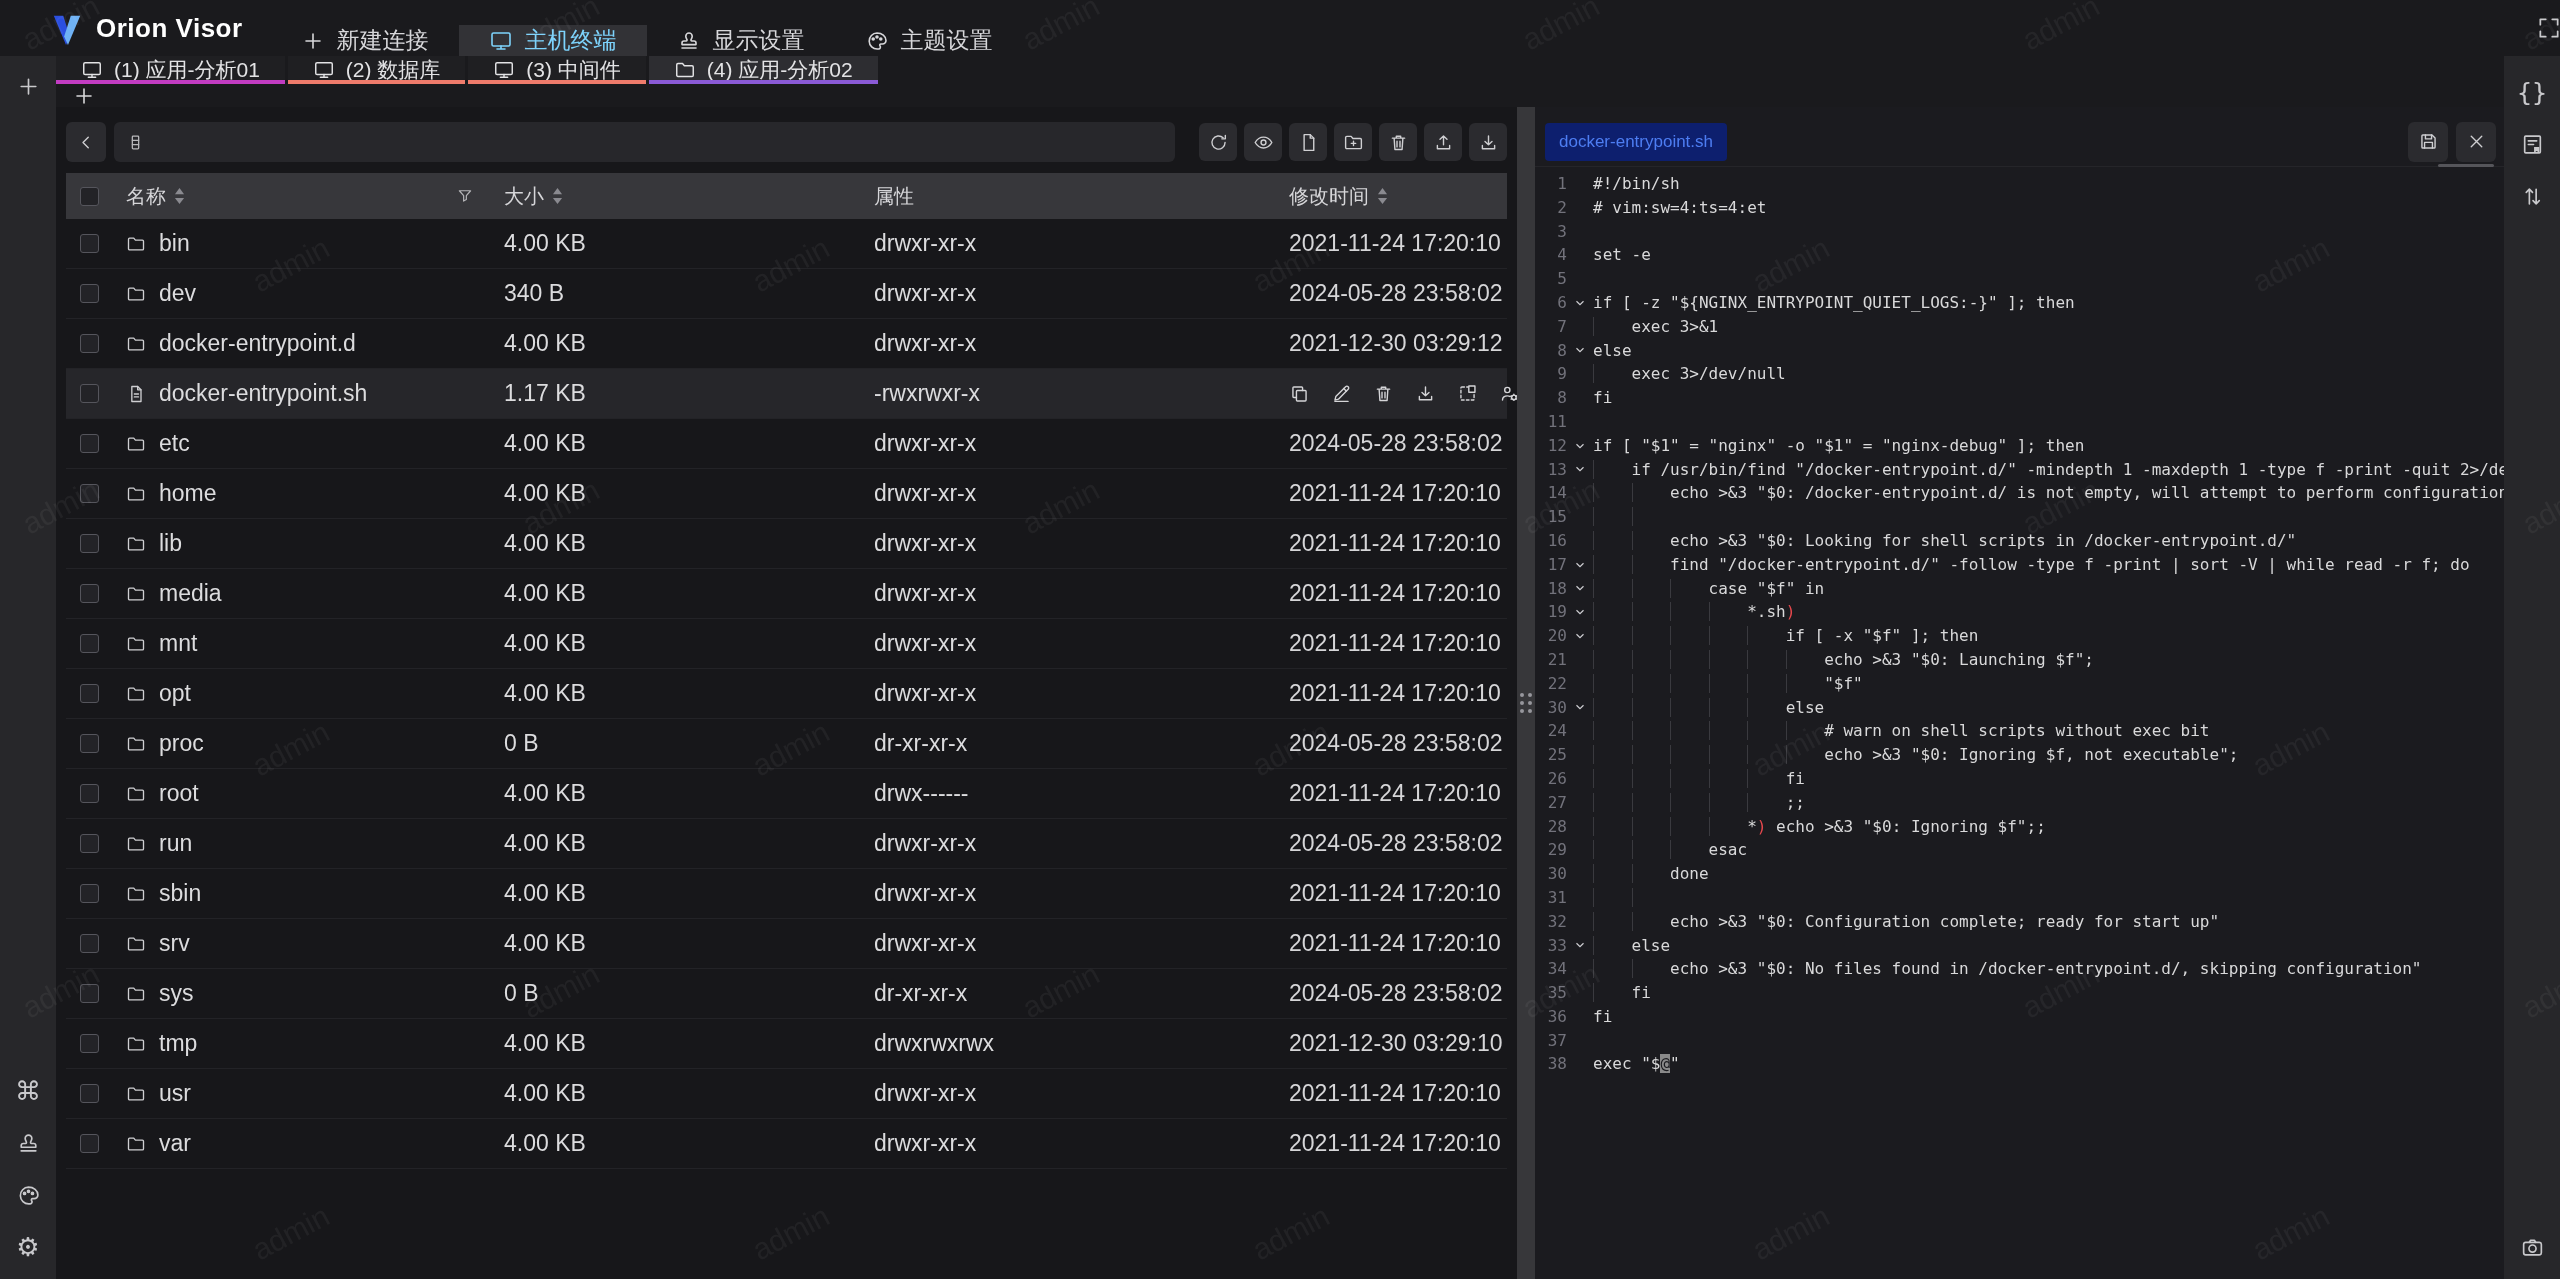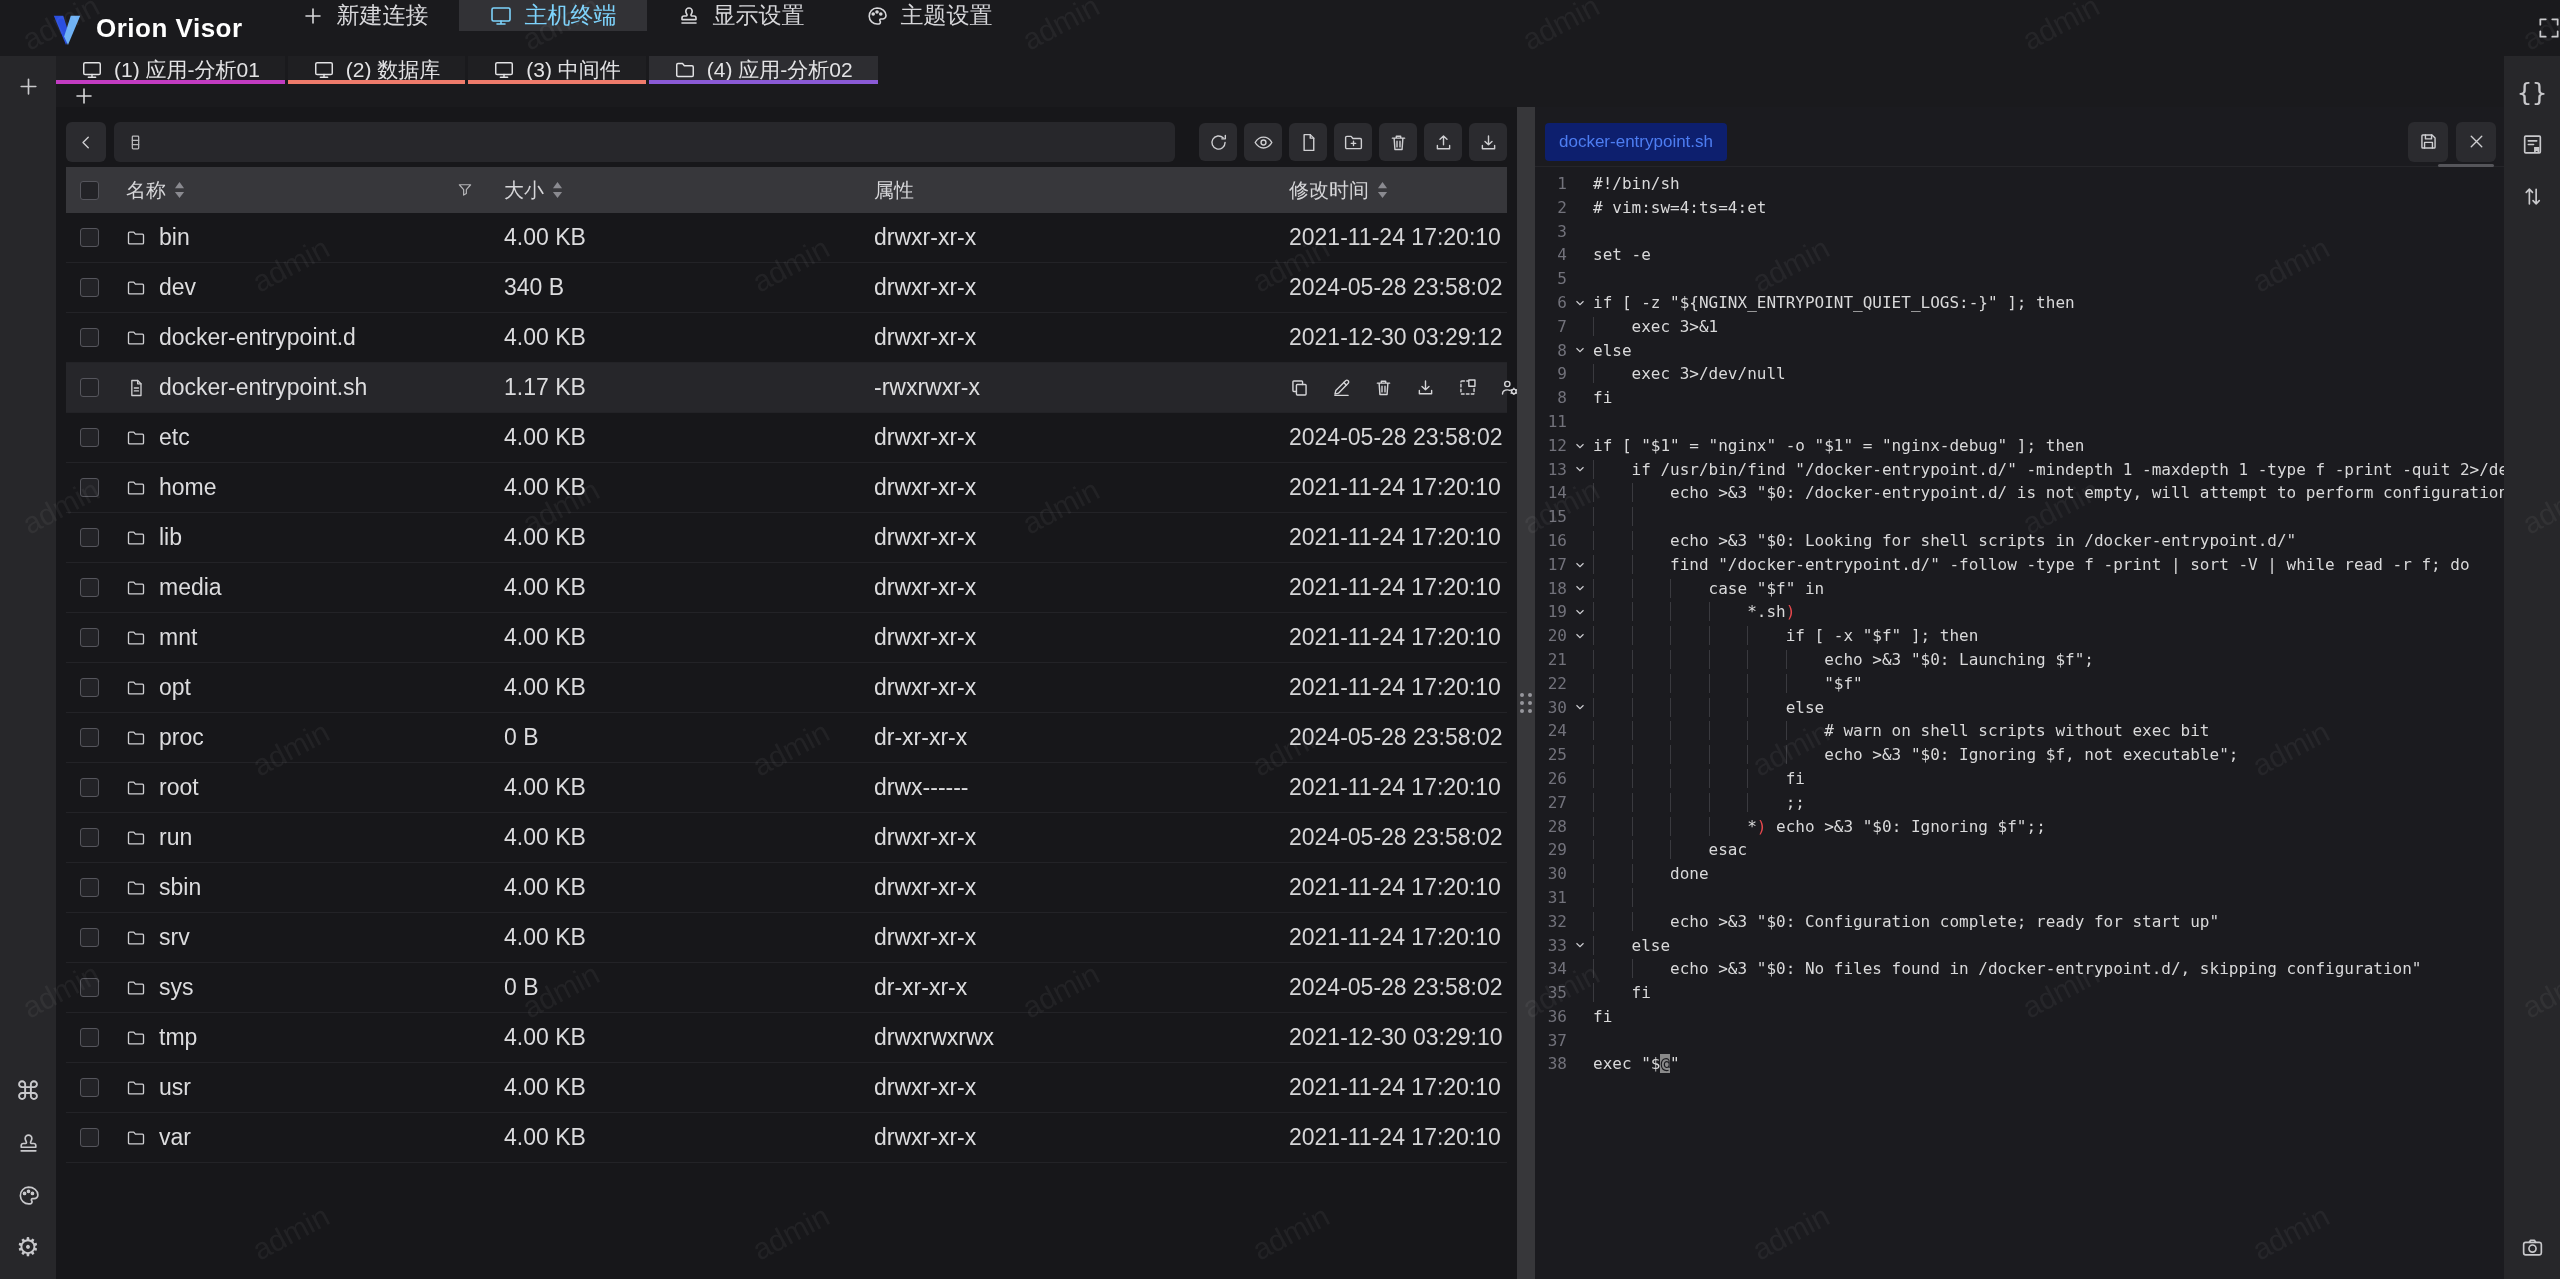--- a/index.html
+++ b/index.html
@@ -4,21 +4,21 @@
 <style>
   html,body{margin:0;padding:0;background:#0d0d0f;}
   .app{position:relative;width:2560px;height:1279px;overflow:hidden;
        font-family:"Liberation Sans",sans-serif;color:#e2e2e4;background:#141417;}
 
   
   .navbar{position:absolute;left:0;top:0;width:2560px;height:56px;background:#1a1a1d;
           display:flex;align-items:stretch;z-index:5;padding-left:24px;}
   .brand{display:flex;align-items:center;gap:12px;padding:0 28px 0 26px;}
   .brand-name{font-size:26px;font-weight:bold;color:#fff;letter-spacing:.5px;}
-  .nav-items{display:flex;align-items:flex-start;}
+  .nav-items{display:flex;align-items:flex-end;}
   .nav-item{display:flex;align-items:center;gap:12px;padding:0 30px;font-size:23px;color:#d7d7da;cursor:pointer;}
   .nav-item.active{background:#323236;color:#7dd3fc;}
   .nav-item svg{width:24px;height:24px;}
   .nav-right{margin-left:auto;display:flex;align-items:center;padding-right:16px;}
   .icon-plain{color:#c9c9cc;background:none;border:none;display:flex;align-items:center;justify-content:center;cursor:pointer;padding:6px;}
   .icon-plain svg{width:26px;height:26px;}
 
   
   .body{position:absolute;top:56px;left:0;right:0;bottom:0;display:flex;}
   .rail{width:56px;background:#27272a;display:flex;flex-direction:column;align-items:center;}
@@ -48,21 +48,21 @@
   .sq-btn{width:40px;height:40px;border-radius:6px;background:#2b2b2f;border:none;color:#cfcfd2;
           display:flex;align-items:center;justify-content:center;cursor:pointer;flex:0 0 auto;}
   .sq-btn svg{width:21px;height:21px;}
   .path-box{flex:1;height:40px;margin:0 24px 0 8px;background:#27272b;border-radius:6px;
             display:flex;align-items:center;padding:0 12px;gap:10px;}
   .path-box svg{width:19px;height:19px;color:#b9b9bc;flex:0 0 auto;}
   .path-input{flex:1;background:transparent;border:none;outline:none;color:#e2e2e4;font-size:17px;font-family:inherit;}
   .fbtns{display:flex;gap:7px;}
   .fbtns .sq-btn{width:38px;height:38px;}
 
-  .table{}
+  .table{margin-top:6px;}
   .thead,.trow{display:grid;grid-template-columns:46px 392px 370px 415px 1fr;align-items:center;}
   .thead{height:46px;background:#37373b;color:#d6d6d9;font-size:20px;}
   .trow{height:49px;border-bottom:1px solid #232327;font-size:23px;color:#dcdcde;cursor:pointer;}
   .trow.hover{background:#26262a;}
   .cell-check{display:flex;justify-content:center;}
   .checkbox{width:17px;height:17px;border-radius:3px;border:1px solid #55555c;background:#232327;cursor:pointer;}
   .cell-name{display:flex;align-items:center;gap:13px;padding-left:14px;min-width:0;}
   .cell-name svg{width:20px;height:20px;color:#cfcfd2;flex:0 0 auto;}
   .hcell{display:flex;align-items:center;gap:8px;}
   .hname{padding-left:14px;}

